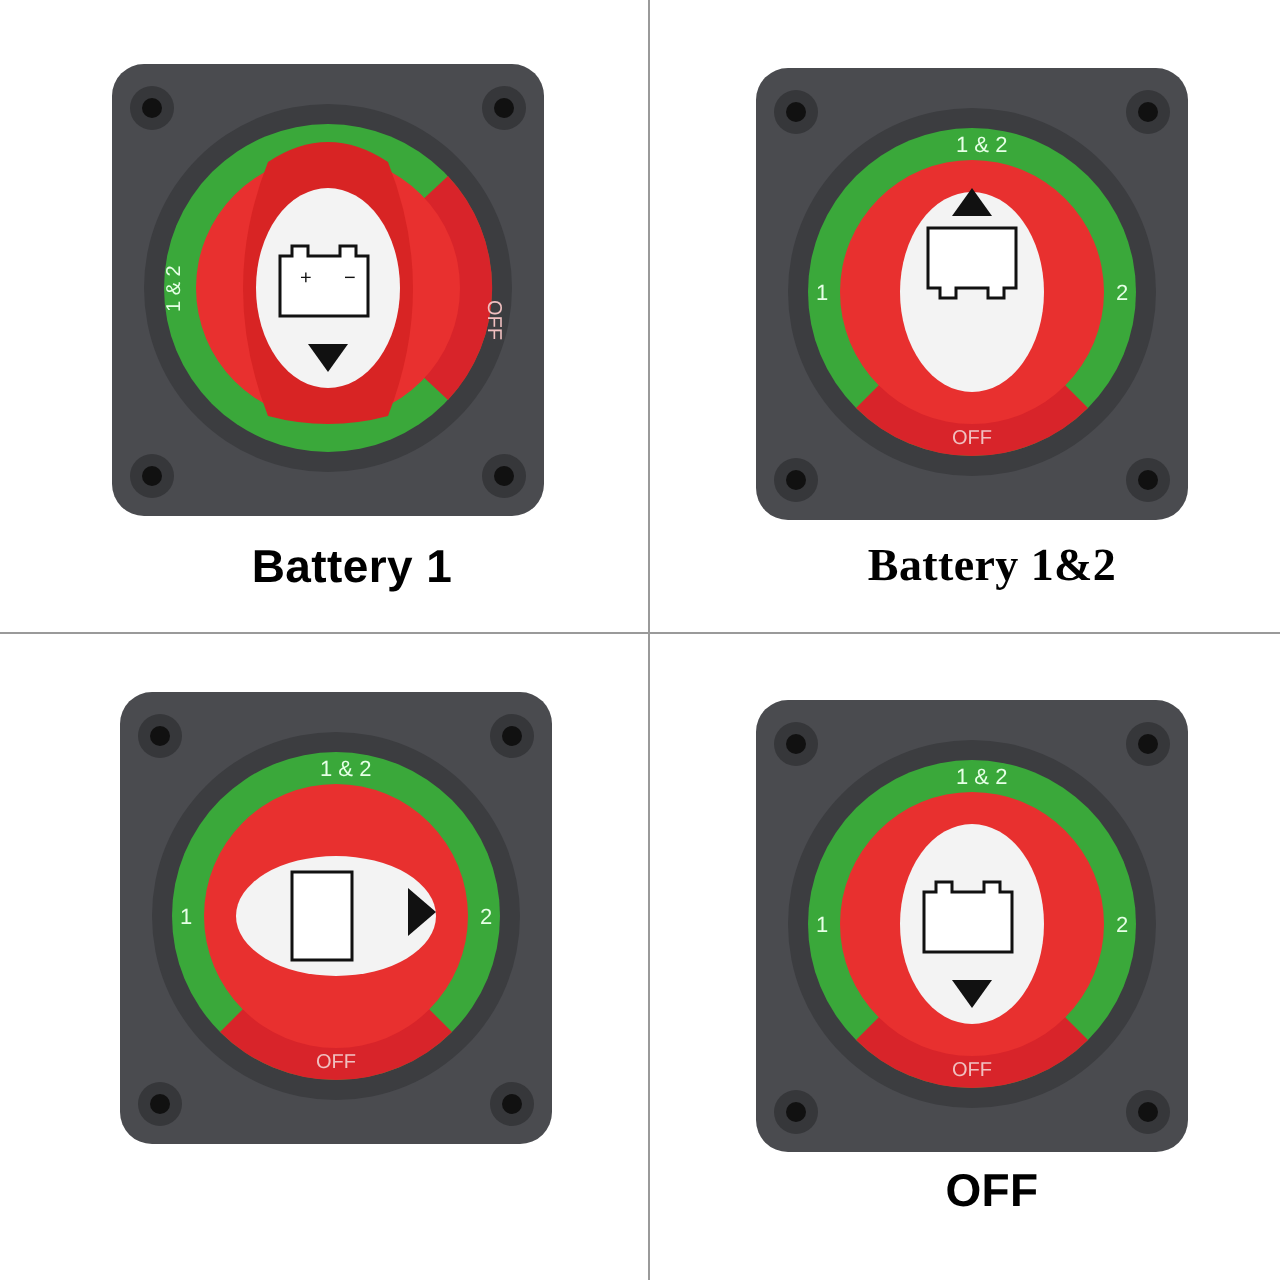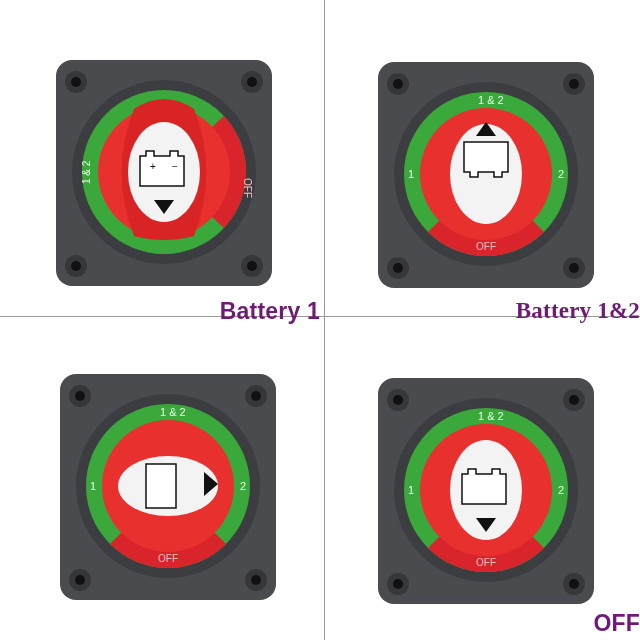--- a/index.html
+++ b/index.html
@@ -1,20 +1,20 @@
 <!DOCTYPE html>
 <html><head>
 <meta charset="utf-8">
 <style>
   html,body{margin:0;padding:0;background:#fff;}
   body{width:640px;height:640px;position:relative;overflow:hidden;font-family:"Liberation Sans",sans-serif;}
   .vline{position:absolute;left:324px;top:0;width:1px;height:640px;background:#9a9a9a;}
   .hline{position:absolute;left:0;top:316px;width:640px;height:1px;background:#9a9a9a;}
-  .cell{position:absolute;width:320px;height:320px;margin-top:28px;}
-  .caption{position:absolute;left:0;width:100%;text-align:right;font-weight:bold;font-size:23px;color:#701a75;letter-spacing:0.2px;}
+  .cell{position:absolute;width:320px;height:320px;}
+  .caption{position:absolute;left:16px;width:100%;text-align:center;font-weight:bold;font-size:23px;color:#000000;letter-spacing:0.2px;}
   svg{position:absolute;}
 </style>
 </head>
 <body>
 
 <div class="vline"></div>
 <div class="hline"></div>
 
 <div class="cell" style="left:0;top:0;">
   <svg width="320" height="320" viewBox="0 0 320 320">

